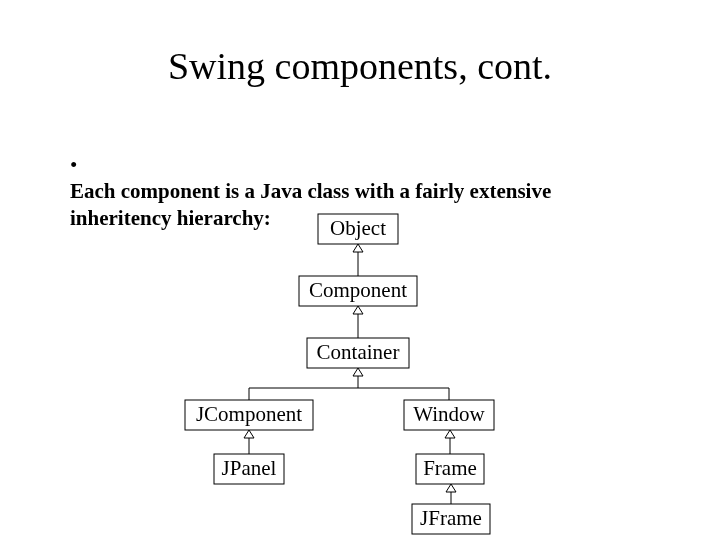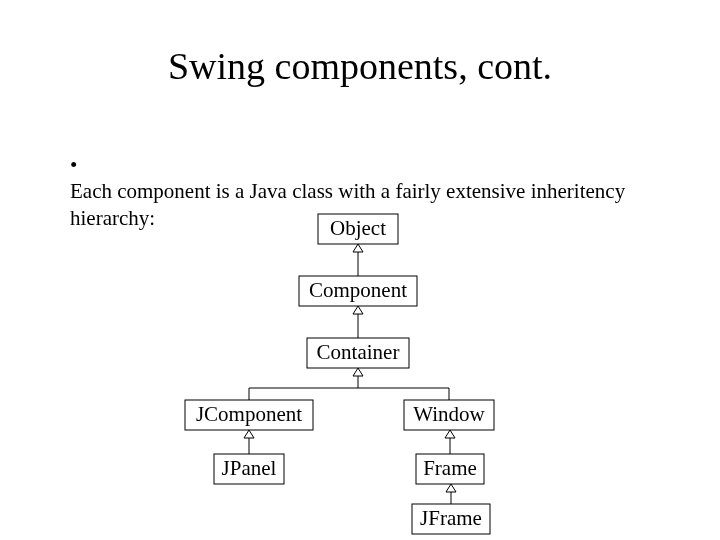--- a/index.html
+++ b/index.html
@@ -36,20 +36,21 @@
   .bullet-dot {
     display: inline-block;
     vertical-align: top;
     width: 18px;
     text-align: left;
   }
   .bullet-text {
     display: inline-block;
     vertical-align: top;
     width: 560px;
+    font-weight: bold;
   }
   svg.diagram {
     position: absolute;
     left: 0;
     top: 0;
     width: 720px;
     height: 540px;
   }
   .box {
     fill: #ffffff;

